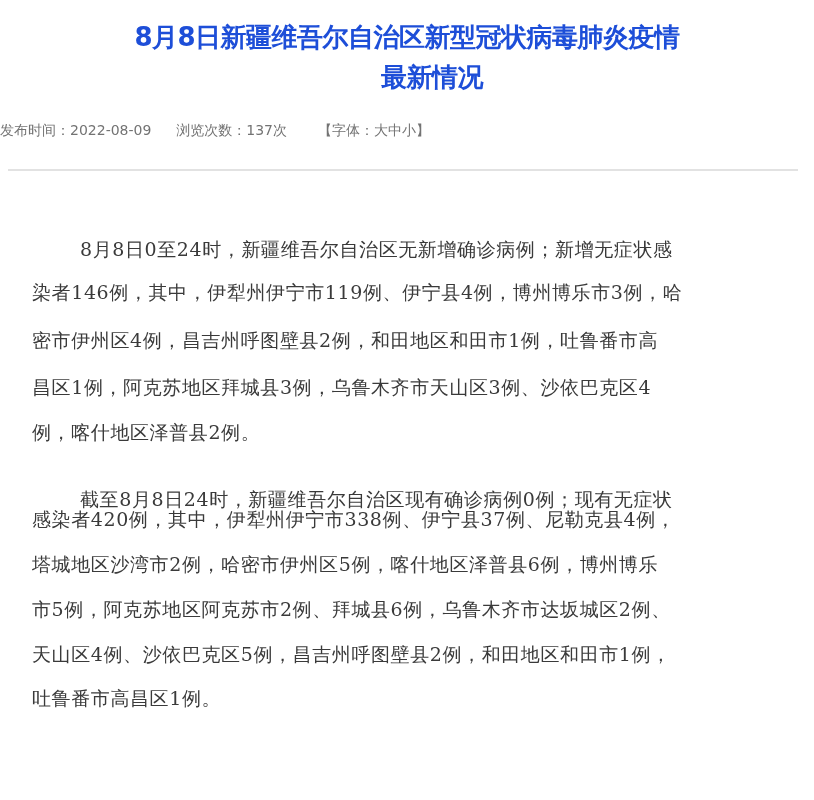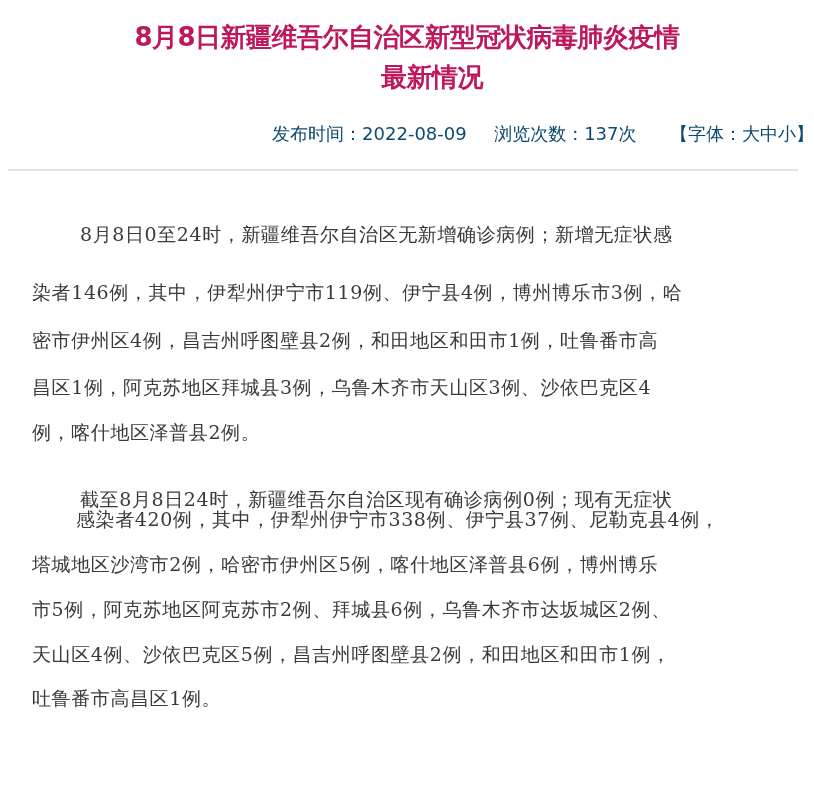--- a/index.html
+++ b/index.html
@@ -11,39 +11,39 @@
       width: 814px;
       height: 800px;
       position: relative;
       overflow: hidden;
     }
     .title {
       position: absolute;
       left: 0;
       width: 814px;
       text-align: center;
-      color: #be185d;
+      color: #1d4ed8;
       font-family: "DejaVu Sans", "Liberation Sans", sans-serif;
       font-weight: bold;
       font-size: 26px;
       letter-spacing: -0.5px;
       line-height: 34px;
       margin: 0;
     }
     .title.l1 { top: 20px; }
     .title.l2 { top: 60px; padding-left: 25px; }
     .meta {
       position: absolute;
       top: 122px;
       left: 0;
       width: 814px;
-      text-align: right;
+      text-align: left;
       font-family: "DejaVu Sans", "Liberation Sans", sans-serif;
-      font-size: 18px;
-      color: #0c4a6e;
+      font-size: 14px;
+      color: #737373;
       white-space: nowrap;
     }
     .meta span { display: inline-block; }
     .meta .gap { width: 16px; }
     .meta .gap2 { width: 22px; }
     .font-switch { cursor: pointer; }
     .font-switch .opt { cursor: pointer; }
     .divider {
       position: absolute;
       top: 169px;
@@ -84,27 +84,27 @@
   <span class="gap2"></span>
   <span class="font-switch">
     <span>【字体：</span><span class="opt">大</span><span class="opt">中</span><span class="opt">小</span><span> 】</span>
   </span>
 </div>
 
 <div class="divider"></div>
 
 <div class="article">
   <div>
-    <div class="line indent" style="top:221px;">8月8日0至24时，新疆维吾尔自治区无新增确诊病例；新增无症状感</div>
+    <div class="line indent" style="top:236px;">8月8日0至24时，新疆维吾尔自治区无新增确诊病例；新增无症状感</div>
     <div class="line" style="top:279px;">染者146例，其中，伊犁州伊宁市119例、伊宁县4例，博州博乐市3例，哈</div>
     <div class="line" style="top:327px;">密市伊州区4例，昌吉州呼图壁县2例，和田地区和田市1例，吐鲁番市高</div>
     <div class="line" style="top:374px;">昌区1例，阿克苏地区拜城县3例，乌鲁木齐市天山区3例、沙依巴克区4</div>
     <div class="line" style="top:419px;">例，喀什地区泽普县2例。</div>
   </div>
   <div>
     <div class="line indent" style="top:486px;">截至8月8日24时，新疆维吾尔自治区现有确诊病例0例；现有无症状</div>
-    <div class="line" style="top:506px;margin-left:44px;">感染者420例，其中，伊犁州伊宁市338例、伊宁县37例、尼勒克县4例，</div>
+    <div class="line" style="top:506px;">感染者420例，其中，伊犁州伊宁市338例、伊宁县37例、尼勒克县4例，</div>
     <div class="line" style="top:551px;">塔城地区沙湾市2例，哈密市伊州区5例，喀什地区泽普县6例，博州博乐</div>
     <div class="line" style="top:596px;">市5例，阿克苏地区阿克苏市2例、拜城县6例，乌鲁木齐市达坂城区2例、</div>
     <div class="line" style="top:641px;">天山区4例、沙依巴克区5例，昌吉州呼图壁县2例，和田地区和田市1例，</div>
     <div class="line" style="top:685px;">吐鲁番市高昌区1例。</div>
   </div>
 </div>
 
 </body></html>

